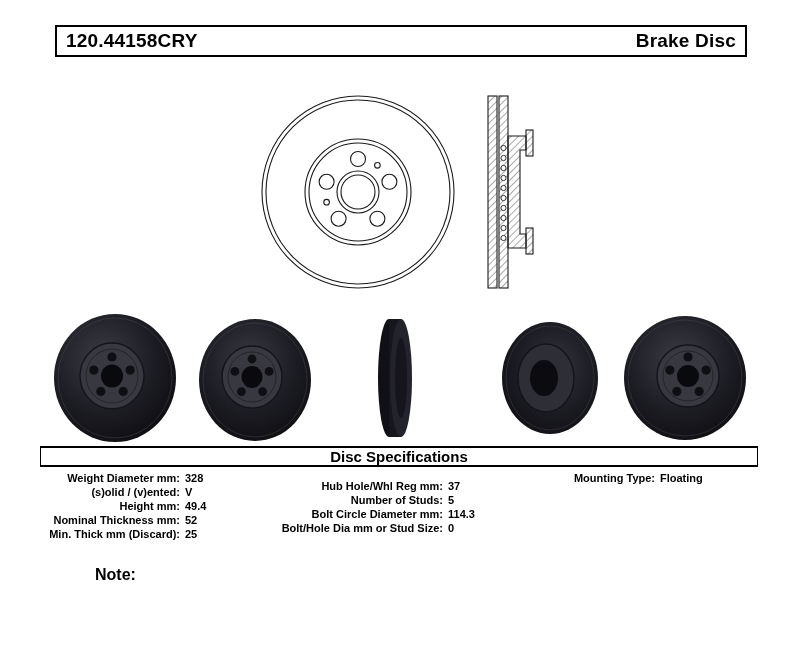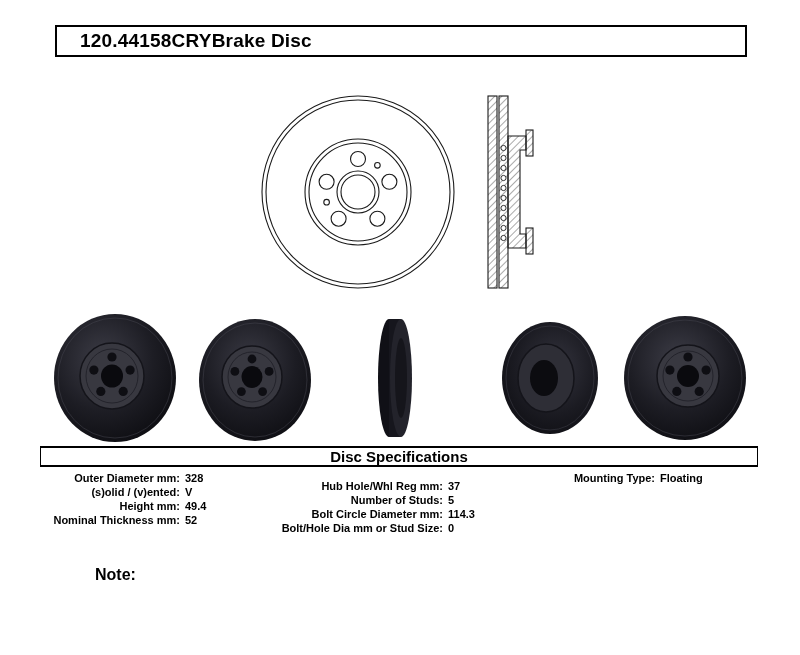--- a/index.html
+++ b/index.html
@@ -4,22 +4,22 @@
 <style>
   * { margin:0; padding:0; box-sizing:border-box; }
   html,body { background:#ffffff; }
   .page {
     position:relative; width:800px; height:655px; background:#ffffff;
     font-family:"Liberation Sans", sans-serif; overflow:hidden;
   }
   
   .header {
     position:absolute; left:55px; top:25px; width:692px; height:32px;
-    border:2.5px solid #000; display:flex; 
-    align-items:center; padding:0 23px;
+    border:2.5px solid #000; display:flex; justify-content:space-between;
+    align-items:center; padding:0 9px;
     font-weight:bold; font-size:19px; color:#000; letter-spacing:0.2px;
   }
   
   .front-view { position:absolute; left:258px; top:92px; }
   .side-view  { position:absolute; left:472px; top:90px; }
   
   .photo { position:absolute; }
   .photo1 { left:52px;  top:312px; }
   .photo2 { left:197px; top:317px; }
   .photo3 { left:368px; top:317px; }
@@ -189,35 +189,39 @@
       <circle cx="47.9" cy="56.1" r="4.6"></circle>
     </g>
   </svg>
 
   <div class="spec-band">
     <span>Disc Specifications</span>
   </div>
 
   <div class="spec-col spec-col-left">
     <div class="spec-row">
-      <span class="spec-label">Outer Diameter mm:</span>
+      <span class="spec-label">Weight Diameter mm:</span>
       <span class="spec-value">328</span>
     </div>
     <div class="spec-row">
       <span class="spec-label">(s)olid / (v)ented:</span>
       <span class="spec-value">V</span>
     </div>
     <div class="spec-row">
       <span class="spec-label">Height mm:</span>
       <span class="spec-value">49.4</span>
     </div>
     <div class="spec-row">
       <span class="spec-label">Nominal Thickness mm:</span>
       <span class="spec-value">52</span>
     </div>
+    <div class="spec-row">
+      <span class="spec-label">Min. Thick mm (Discard):</span>
+      <span class="spec-value">25</span>
+    </div>
   </div>
 
   <div class="spec-col spec-col-middle">
     <div class="spec-row">
       <span class="spec-label">Hub Hole/Whl Reg mm:</span>
       <span class="spec-value">37</span>
     </div>
     <div class="spec-row">
       <span class="spec-label">Number of Studs:</span>
       <span class="spec-value">5</span>

